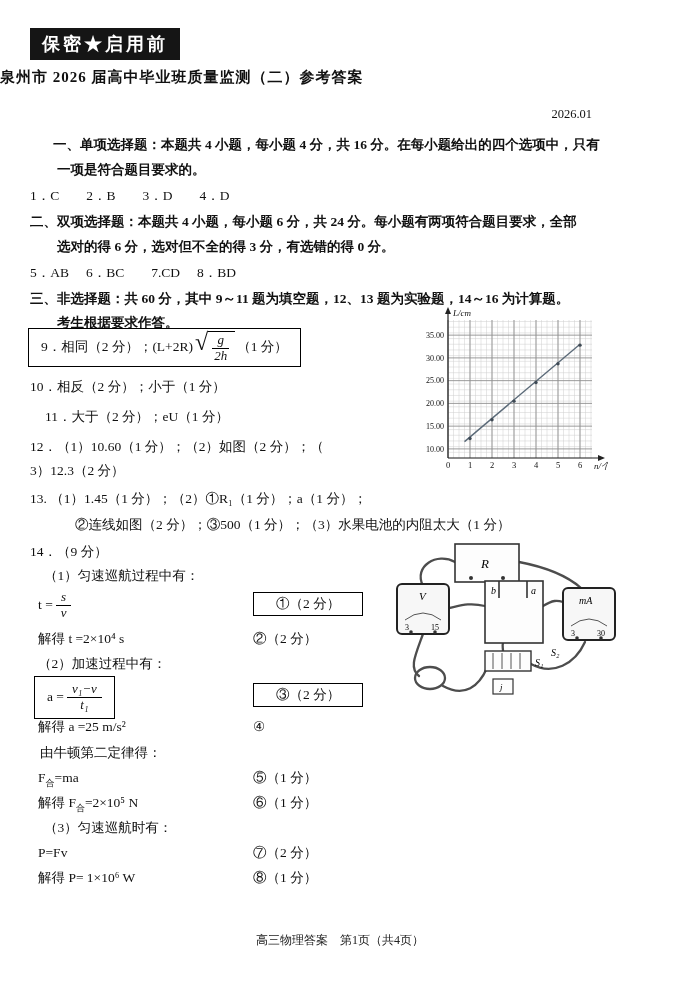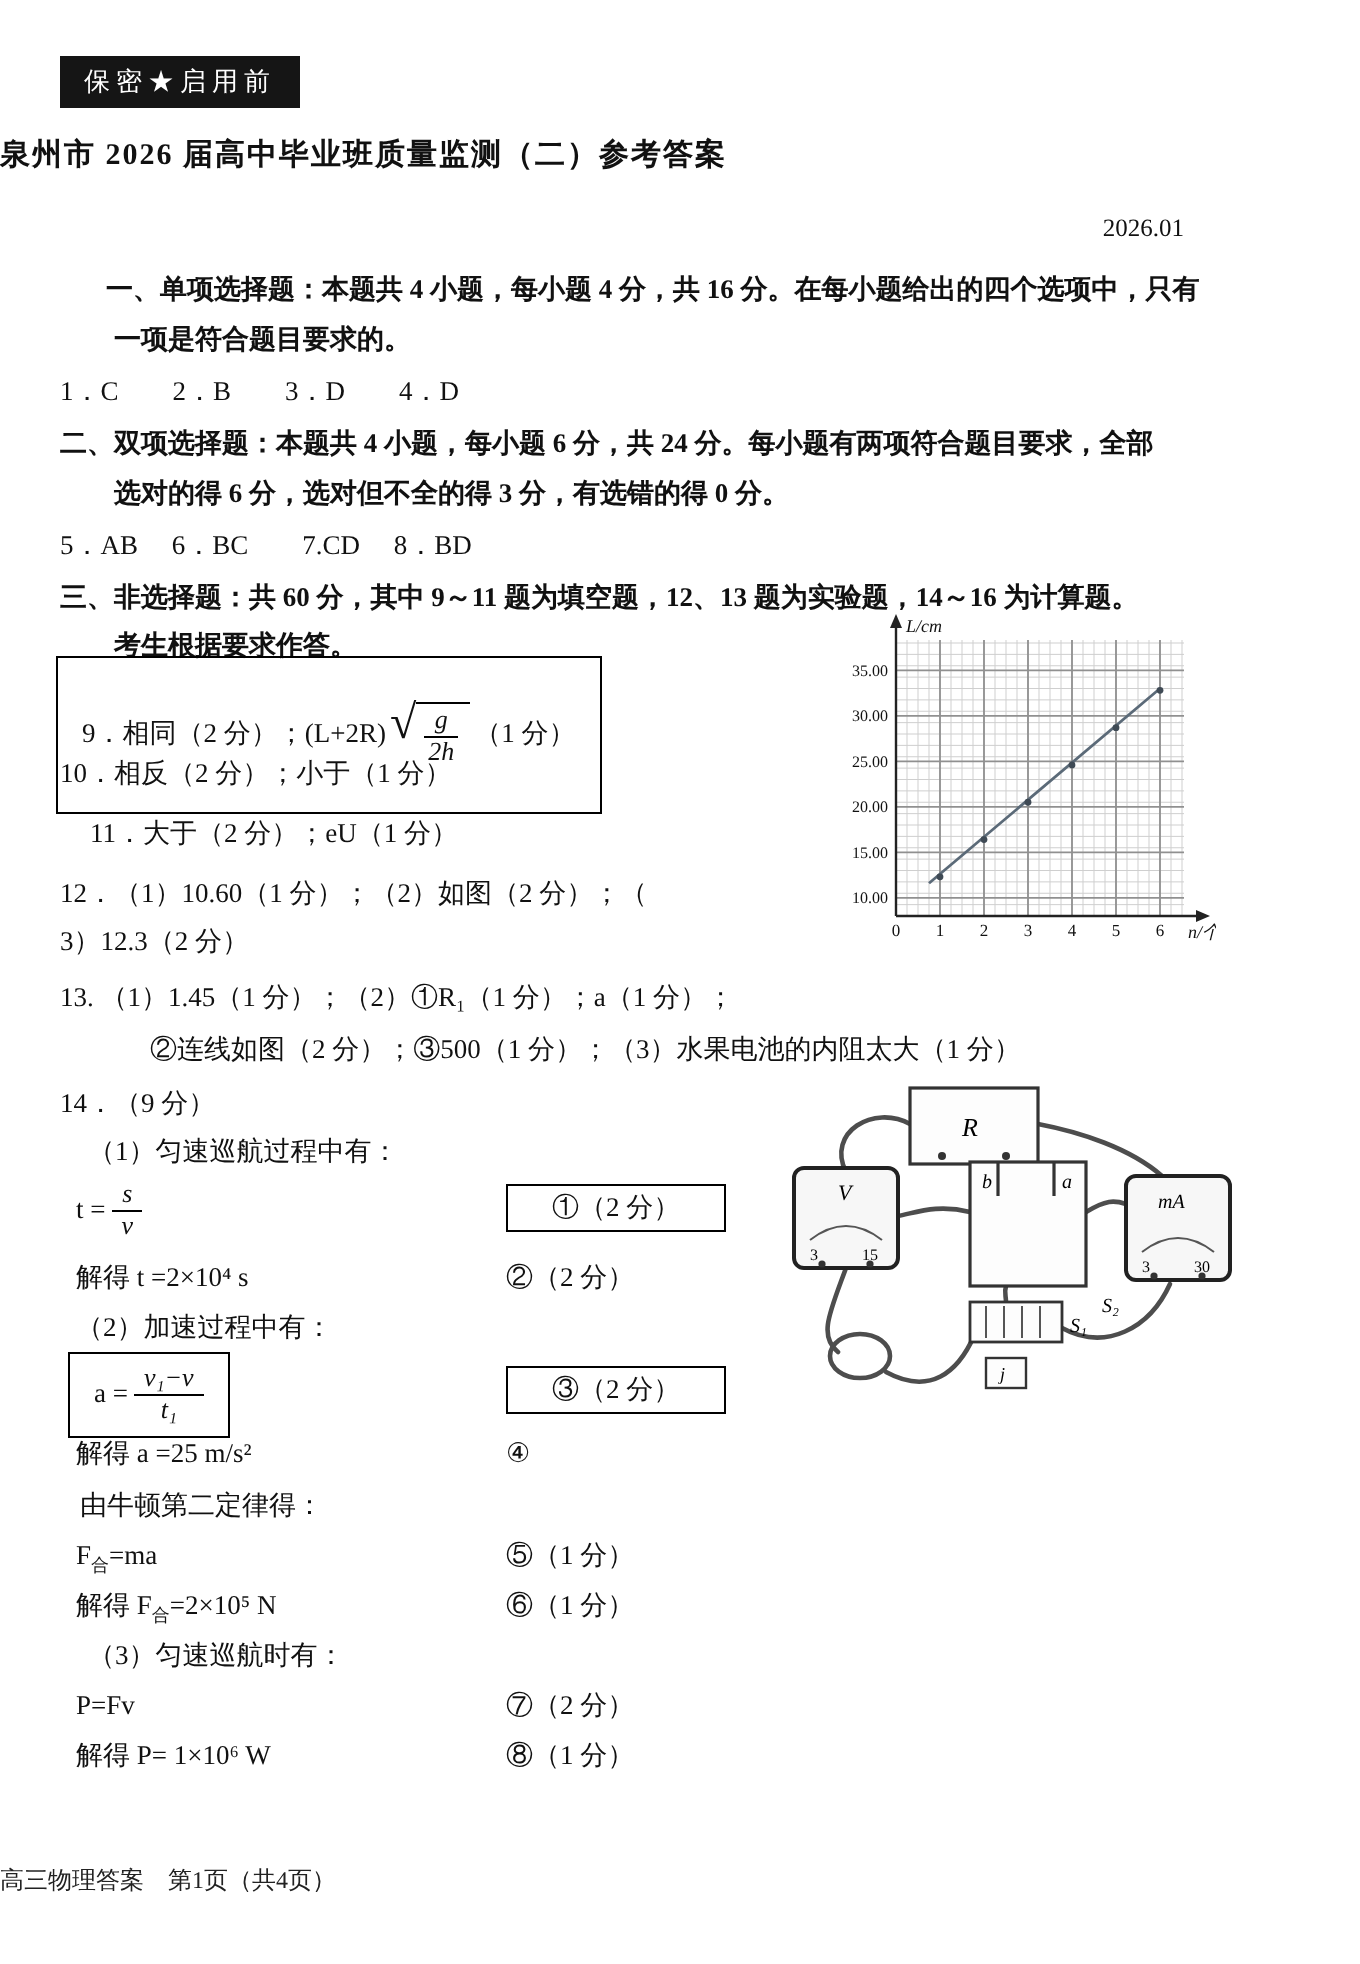--- a/index.html
+++ b/index.html
@@ -2,21 +2,21 @@
 <html><head>
 <meta charset="utf-8">
 <style>
   html,body{margin:0;padding:0;background:#e9e9e9;}
   .page{
     position:relative;width:680px;height:982px;margin:0 auto;background:#ffffff;
     font-family:"Liberation Serif","DejaVu Serif",serif;color:#111;overflow:hidden;
   }
   .secret{
     position:absolute;left:30px;top:28px;background:#151515;color:#fff;
-    font-size:13px;font-weight:normal;letter-spacing:3px;padding:4px 12px;
+    font-size:18px;font-weight:bold;letter-spacing:3px;padding:4px 12px;
   }
   .title{
     position:absolute;left:0;right:0;top:68px;margin:0;text-align:left;
     font-size:15px;font-weight:bold;letter-spacing:1px;
   }
   .date{position:absolute;right:88px;top:107px;font-size:12.5px;}
   .line{position:absolute;font-size:13.5px;line-height:1.3;white-space:nowrap;}
   .bold{font-weight:bold;}
   .tag{position:absolute;left:253px;font-size:13.5px;white-space:nowrap;}
   .tagbox{border:1.1px solid #000;padding:2px 22px;}
@@ -24,27 +24,27 @@
   .fbox{border:1.1px solid #000;padding:5px 12px;}
   .frac{display:inline-flex;flex-direction:column;align-items:center;vertical-align:middle;
         font-style:italic;line-height:1.15;font-size:13px;}
   .frac .fnum{padding:0 5px;border-bottom:1px solid #000;}
   .frac .fden{padding:0 5px;}
   .sqrt{display:inline-flex;align-items:flex-start;margin:0 2px;}
   .sqrt .rad{font-size:24px;line-height:0.9;transform:translateY(1px);}
   .sqrt .radbody{border-top:1.2px solid #000;padding:1px 3px 0 1px;}
   .q9box{
     position:absolute;left:28px;top:328px;border:1.2px solid #000;
-    padding:22px 12px;display:flex;align-items:center;font-size:13.5px;
+    padding:2px 12px;display:flex;align-items:center;font-size:13.5px;
   }
   .ital{}
   sub{font-size:9px;}
   .chart-svg{position:absolute;left:408px;top:306px;}
   .diagram-svg{position:absolute;left:385px;top:536px;}
-  .footer{position:absolute;left:0;right:0;top:932px;text-align:left;font-size:12px;color:#222;}
+  .footer{position:absolute;left:0;right:0;top:932px;text-align:center;font-size:12px;color:#222;}
   svg text{font-family:"Liberation Serif","DejaVu Serif",serif;}
 </style>
 </head>
 <body>
 
 <div class="page">
 
   <div class="secret">保密★启用前</div>
   <h1 class="title">泉州市 2026 届高中毕业班质量监测（二）参考答案</h1>
   <div class="date">2026.01</div>

